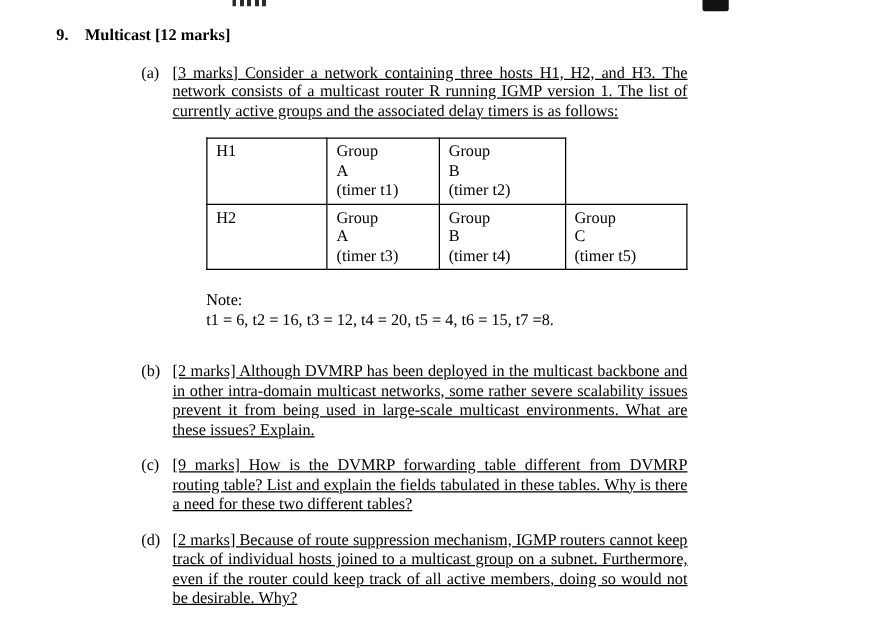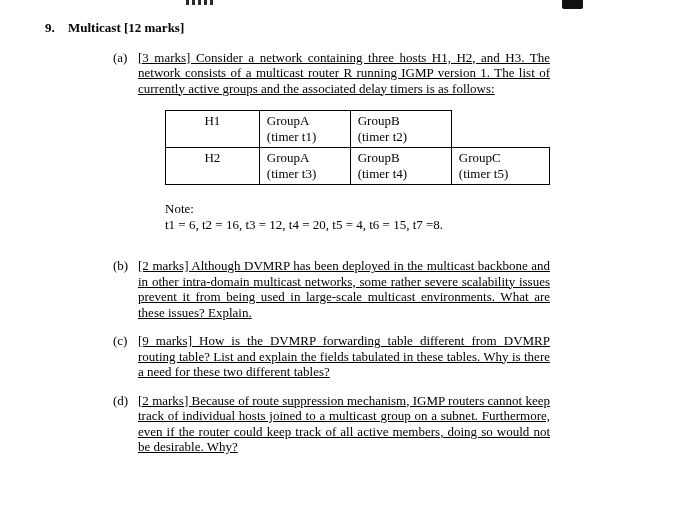--- a/index.html
+++ b/index.html
@@ -68,29 +68,31 @@
     border-collapse: collapse;
     margin: 14px 0 16px 27px;
   }
   .groups-table td {
     border: 1px solid #000;
     vertical-align: top;
     padding: 2px 7px 3px 7px;
   }
   .groups-table td.host-cell {
     width: 100px;
-    text-align: center;
+    text-align: left;
   }
   .groups-table td.col-a { width: 84px; }
   .groups-table td.col-b { width: 98px; }
   .groups-table td.col-c { width: 94px; }
   .groups-table td.no-border { border: none; }
   .gline {
     display: flex;
+    justify-content: space-between;
     padding-right: 9px;
+    flex-direction: column;
   }
   .note-block {
     margin-left: 27px;
     margin-bottom: 13px;
   }
   .note-block p { margin: 0; }
   .question-para { margin-top: 13px; }
 </style>
 </head>
 <body>

